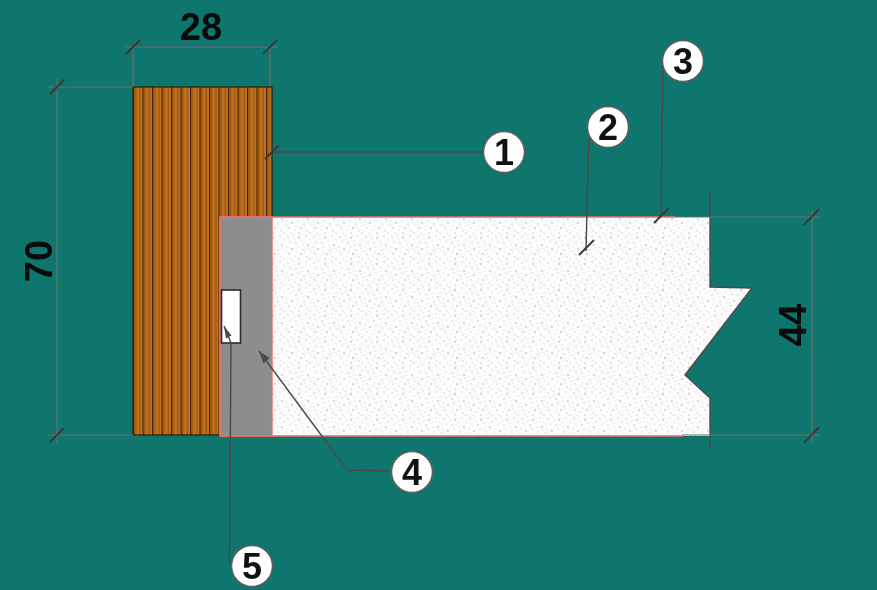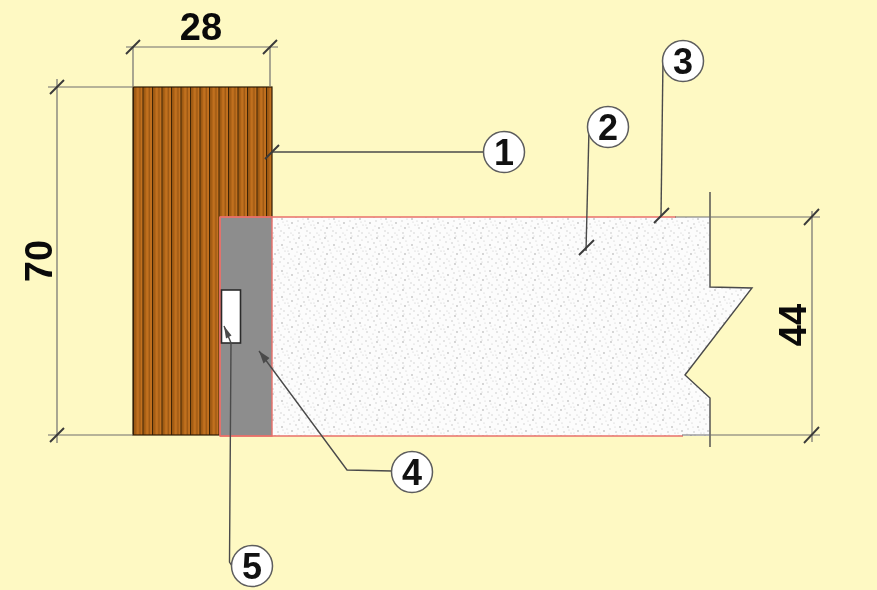--- a/index.html
+++ b/index.html
@@ -1,19 +1,19 @@
 <!DOCTYPE html>
 <html><head>
 <meta charset="utf-8">
 <style>
   html,body { margin:0; padding:0; background:#ffffff; }
   .canvas-wrap {
     position:relative;
     width:877px; height:590px;
-    background:#fef9c3;
+    background:#0f766e;
     font-family:"Liberation Sans", sans-serif;
     overflow:hidden;
   }
   svg { display:block; }
   .dim-text {
     font-family:"Liberation Sans", sans-serif;
     font-size:38px; font-weight:bold; fill:#0a0a0a;
   }
   .callout-text {
     font-family:"Liberation Sans", sans-serif;

